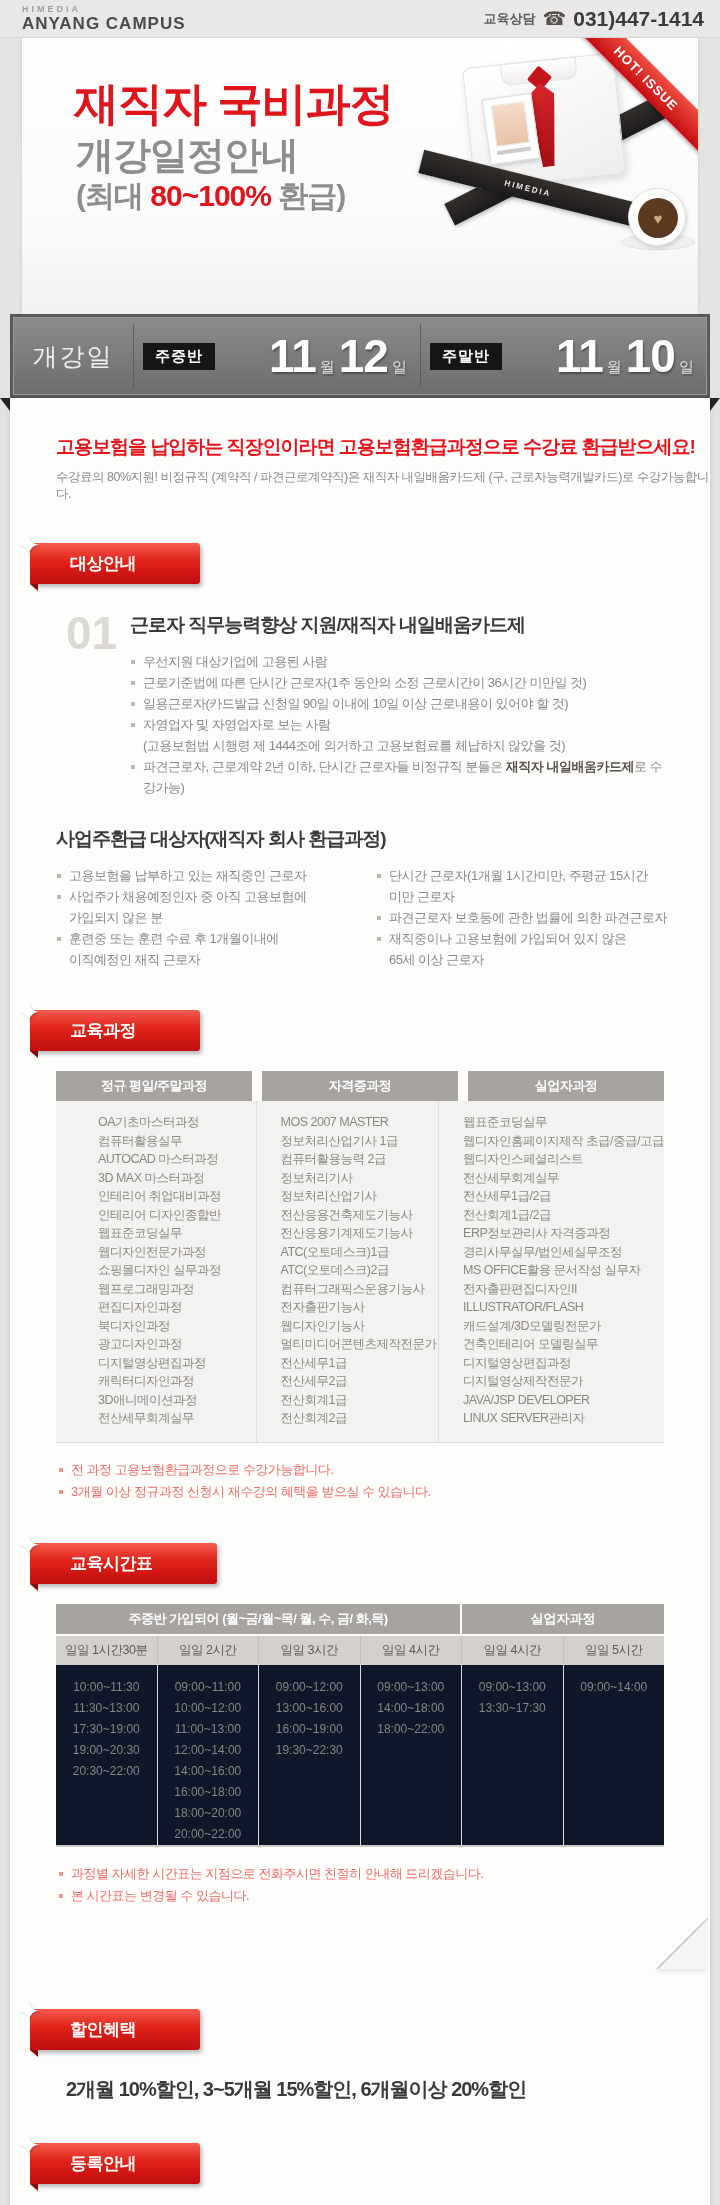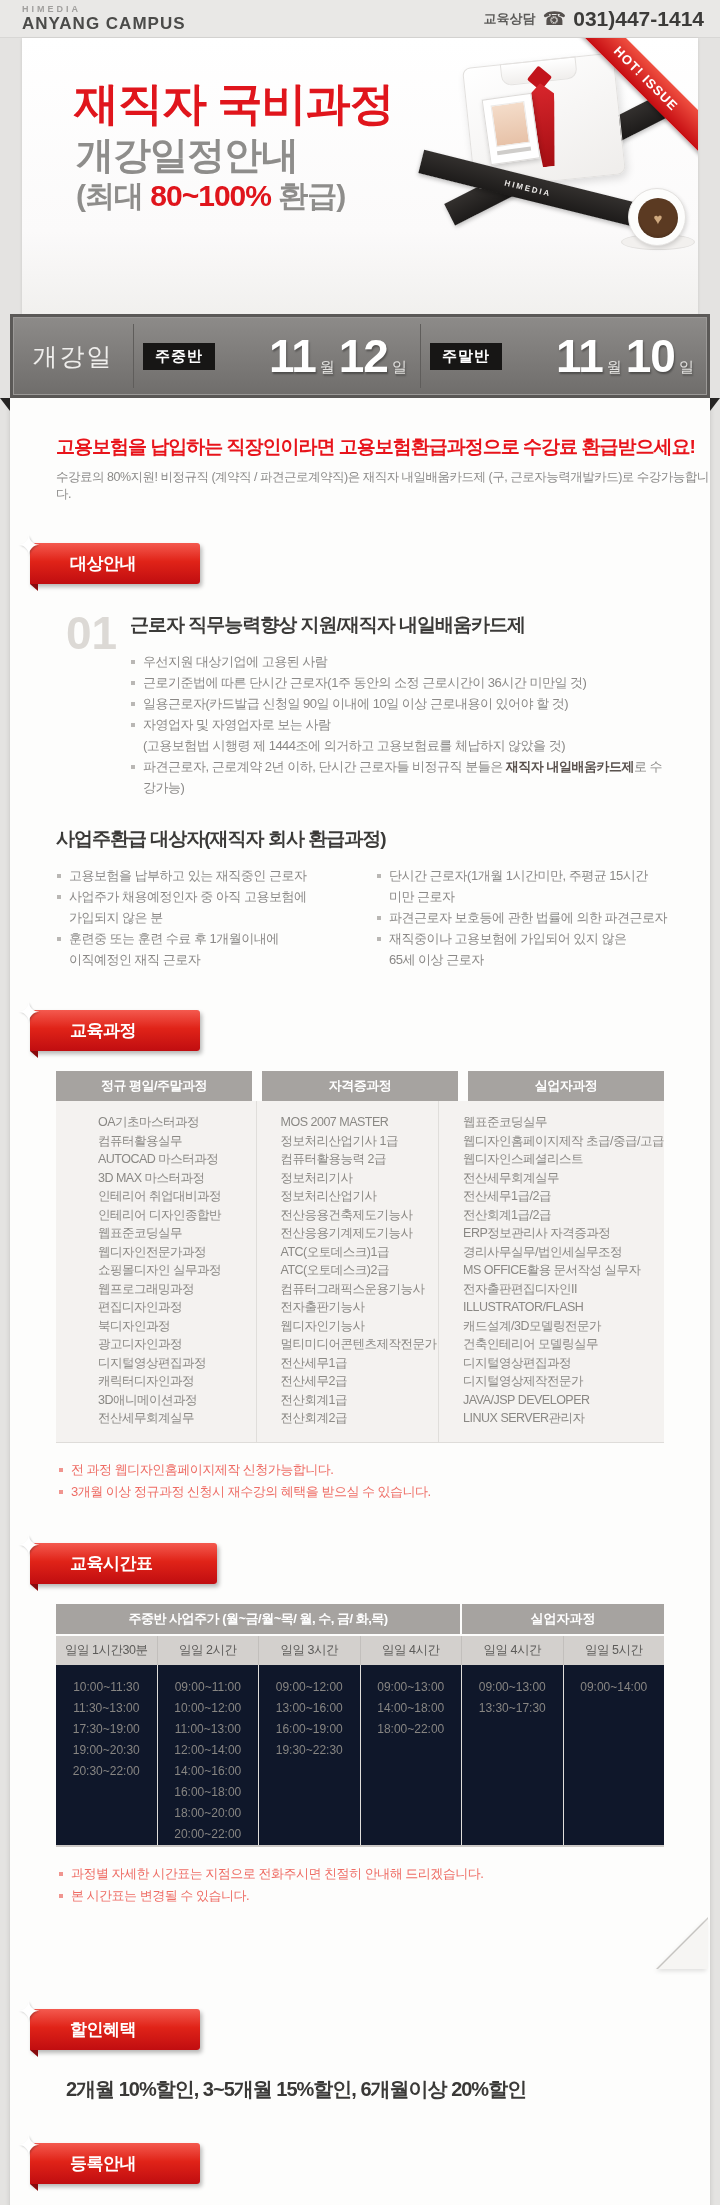--- a/index.html
+++ b/index.html
@@ -307,29 +307,29 @@
             <div class="ct-item">건축인테리어 모델링실무</div>
             <div class="ct-item">디지털영상편집과정</div>
             <div class="ct-item">디지털영상제작전문가</div>
             <div class="ct-item">JAVA/JSP DEVELOPER</div>
             <div class="ct-item">LINUX SERVER관리자</div>
           </div>
       </div>
     </div>
     <div class="red-notes">
 
-    <div class="red-note">전 과정 웹디자인홈페이지제작 신청가능합니다.</div>
+    <div class="red-note">전 과정 고용보험환급과정으로 수강가능합니다.</div>
         <div class="red-note">3개월 이상 정규과정 신청시 재수강의 혜택을 받으실 수 있습니다.</div>
       </div>
 
     
     <div class="ribbon"><span class="sparkle">✦</span><span>교육시간표</span></div>
     <div class="ttable">
       <div class="tt-h1">
-        <div class="tt-h1-main">주중반 사업주가 (월~금/월~목/ 월, 수, 금/ 화,목)</div>
+        <div class="tt-h1-main">주중반 가입되어 (월~금/월~목/ 월, 수, 금/ 화,목)</div>
         <div class="tt-h1-sub">실업자과정</div>
       </div>
       <div class="tt-h2">
         <div class="tt-h2-cell">일일 1시간30분</div>
         <div class="tt-h2-cell">일일 2시간</div>
         <div class="tt-h2-cell">일일 3시간</div>
         <div class="tt-h2-cell">일일 4시간</div>
         <div class="tt-h2-cell">일일 4시간</div>
         <div class="tt-h2-cell">일일 5시간</div>
       </div>

